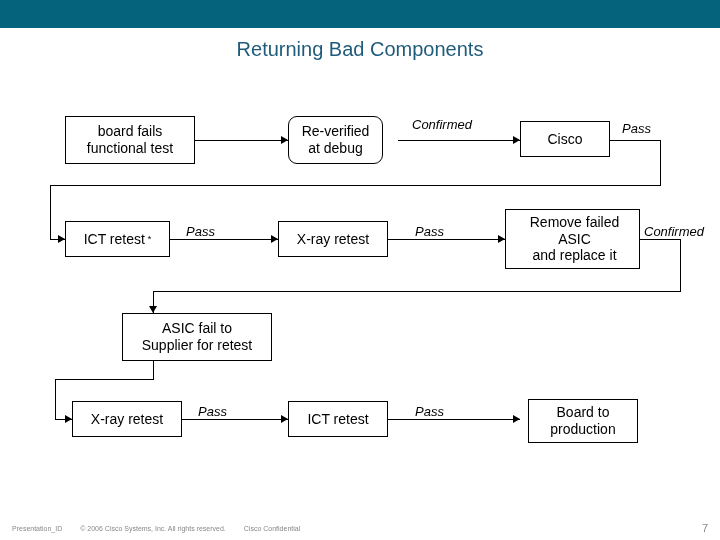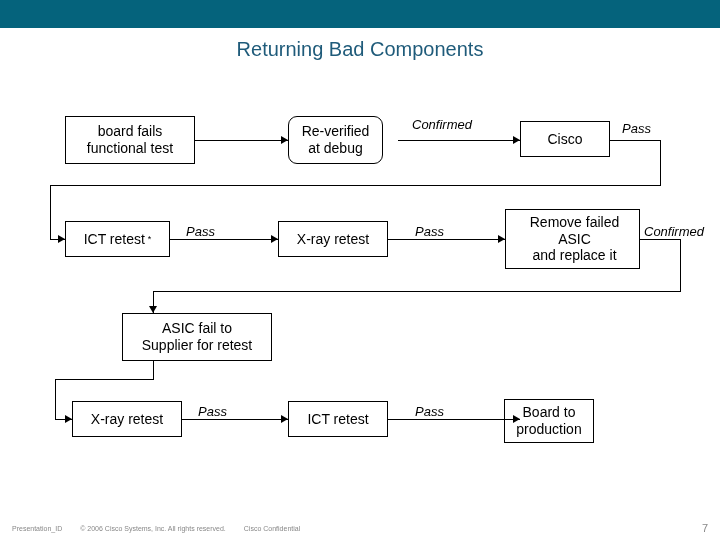--- a/index.html
+++ b/index.html
@@ -102,21 +102,21 @@
     <span>ICT retest</span>
     <span style="font-size:9px;vertical-align:sub;margin-left:3px;">*</span>
   </div>
   <div class="box" style="left:278px; top:160px; width:110px; height:36px;">X-ray retest</div>
   <div class="box" style="left:505px; top:148px; width:135px; height:60px;padding-left:8px;">Remove failed<br>ASIC<br>and replace it</div>
 
   <div class="box" style="left:78px;  top:252px; width:150px; height:48px;margin-left:44px;">ASIC fail to<br>Supplier for retest</div>
 
   <div class="box" style="left:72px;  top:340px; width:110px; height:36px;">X-ray retest</div>
   <div class="box" style="left:288px; top:340px; width:100px; height:36px;">ICT retest</div>
-  <div class="box" style="left:504px; top:338px; width:90px; height:44px;">Board to<br>production</div>
+  <div class="box" style="left:528px; top:338px; width:110px; height:44px;">Board to<br>production</div>
 
   <div class="note" style="left:412px; top:56px;">Confirmed</div>
   <div class="note" style="left:622px; top:60px;">Pass</div>
   <div class="note" style="left:186px; top:163px;">Pass</div>
   <div class="note" style="left:415px; top:163px;">Pass</div>
   <div class="note" style="left:644px; top:163px;">Confirmed</div>
   <div class="note" style="left:198px; top:343px;">Pass</div>
   <div class="note" style="left:415px; top:343px;">Pass</div>
 
   <div class="seg segH" style="left:195px; top:79px; width:93px;"></div>

